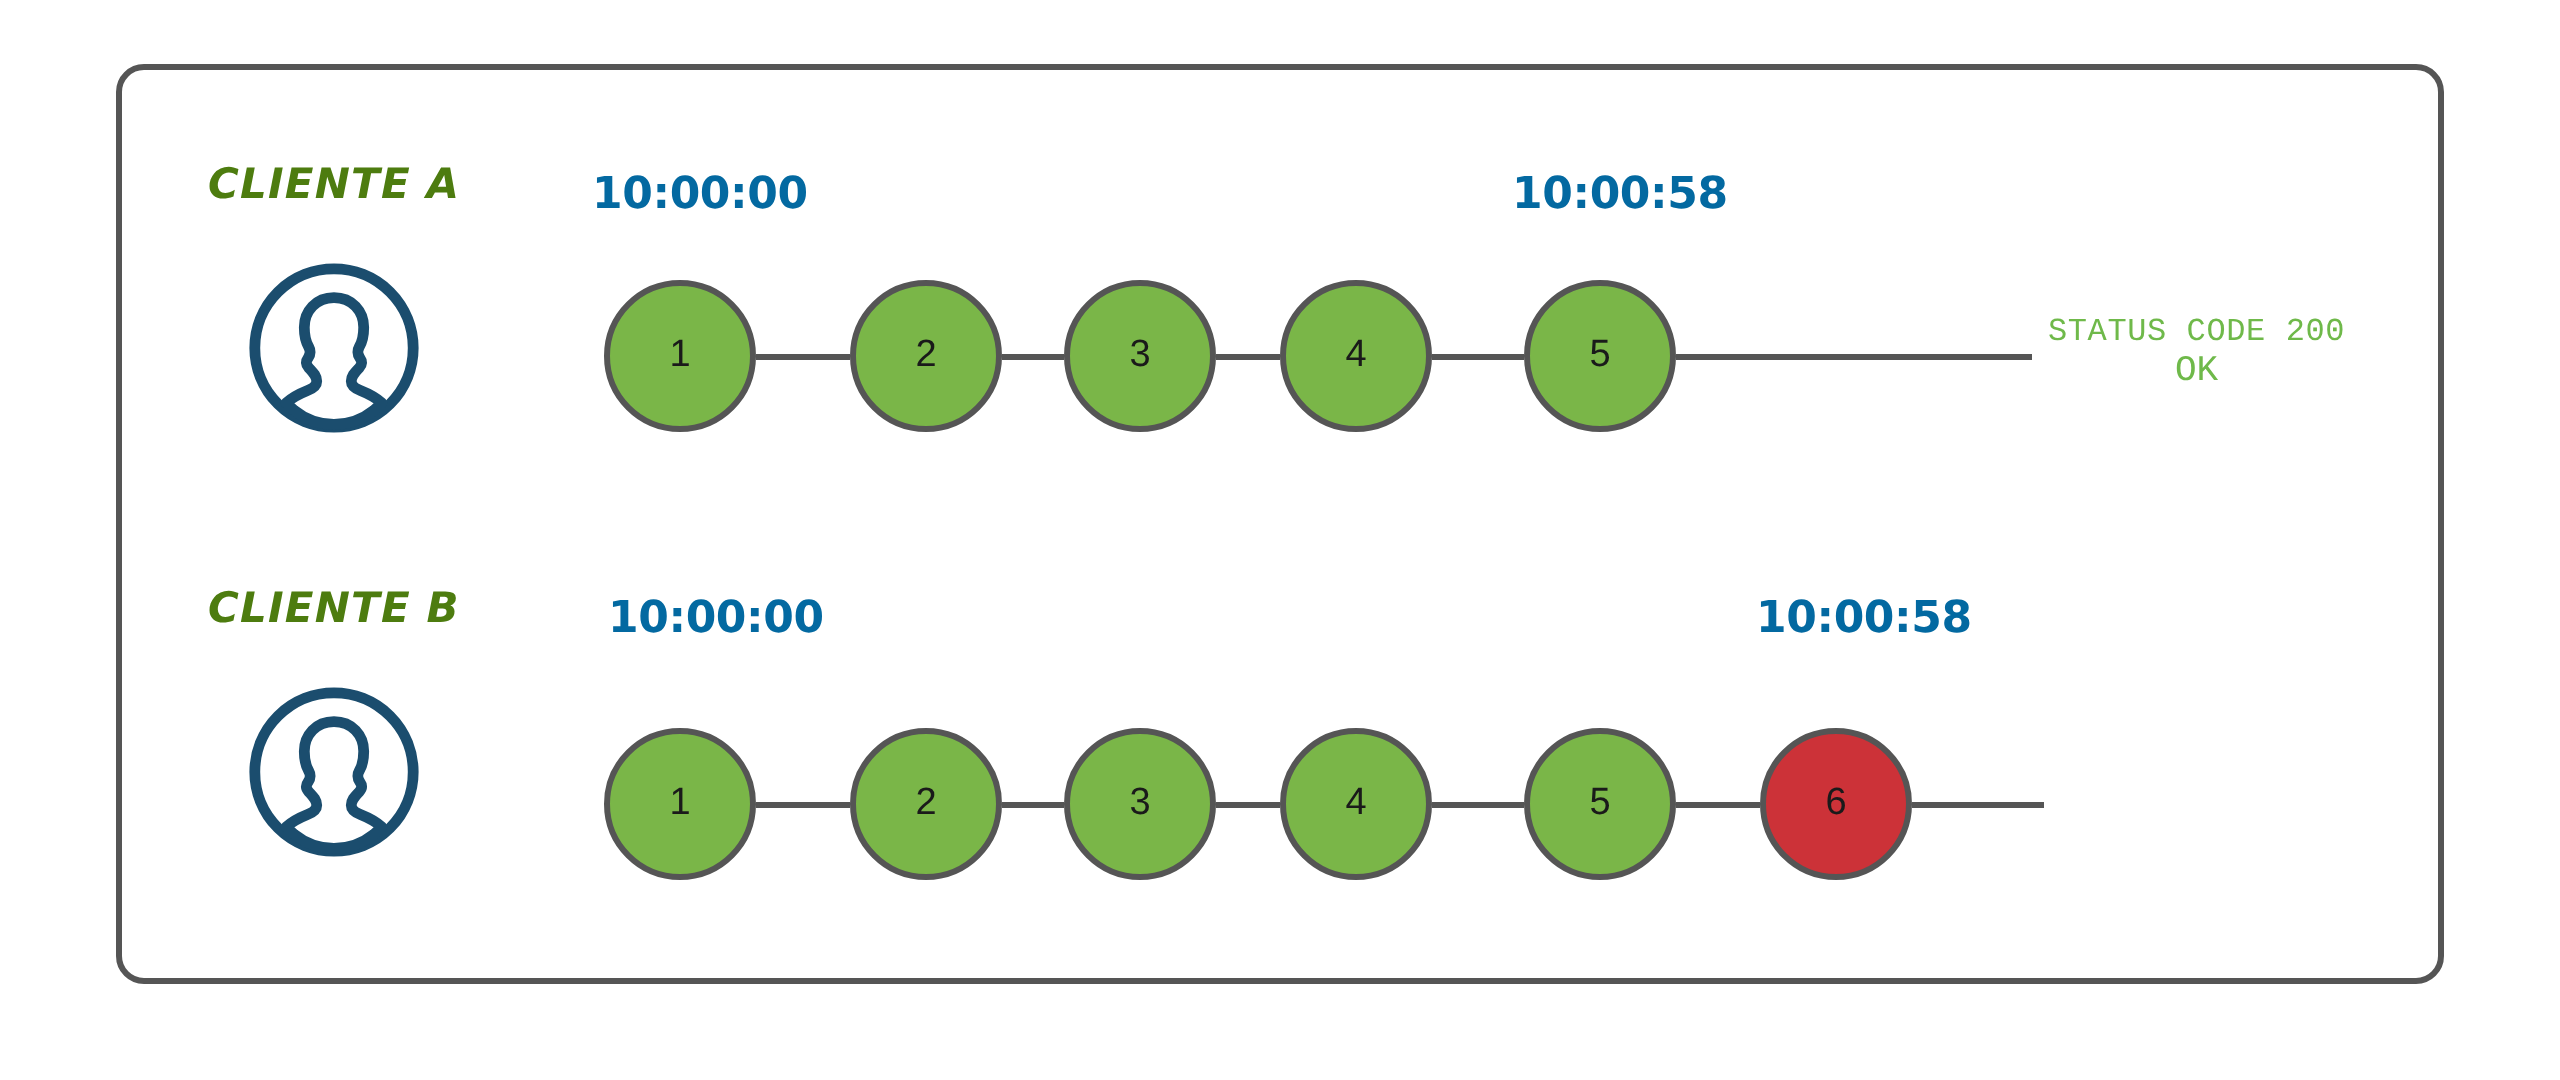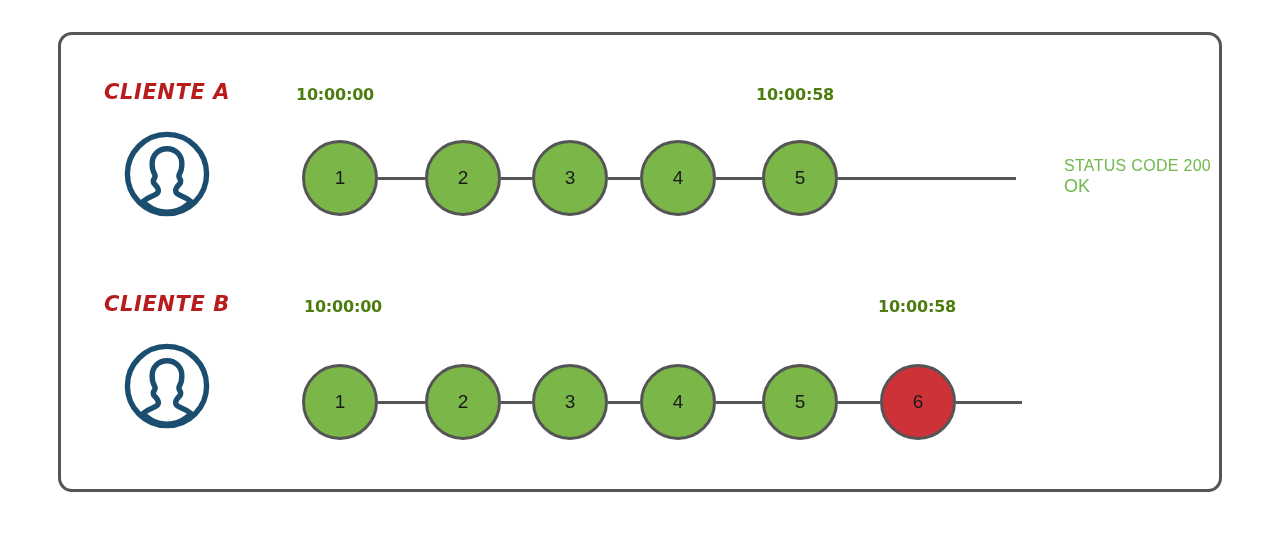--- a/index.html
+++ b/index.html
@@ -47,43 +47,43 @@
   
   .client-label {
     position: absolute;
     left: 104px;
     top: 80px;
     font-family: "DejaVu Sans", sans-serif;
     font-size: 21px;
     font-style: italic;
     font-weight: 600;
     letter-spacing: 0.6px;
-    color: #b91c1c;
+    color: #4d7c0f;
     white-space: nowrap;
   }
 
   
   .avatar {
     position: absolute;
     left: 122px;
     top: 129px;
     width: 90px;
     height: 90px;
   }
   .avatar svg { display: block; width: 90px; height: 90px; }
 
   
   .timestamp {
     position: absolute;
     top: 85px;
     font-family: "DejaVu Sans", sans-serif;
-    font-size: 16px;
+    font-size: 22px;
     font-weight: 700;
     letter-spacing: -0.2px;
-    color: #4d7c0f;
+    color: #0369a1;
     white-space: nowrap;
   }
 
   
   .chain {
     position: absolute;
     left: 0;
     top: 0;
     width: 1280px;
     height: 240px;
@@ -112,25 +112,24 @@
   .link {
     position: absolute;
     height: 3px;
     background: #555555;
     margin-top: -1.5px;
   }
 
   
   .status {
     position: absolute;
-    text-align: left;
-    font-family: Liberation Sans, sans-serif;
+    text-align: center;
+    font-family: Liberation Mono, monospace;
     white-space: nowrap;
     line-height: 1.18;
-    margin-left: 40px;
   }
   .status .line1 {
     display: block;
     font-size: 16px;
     letter-spacing: 0.3px;
   }
   .status .line2 {
     display: block;
     font-size: 18px;
   }

